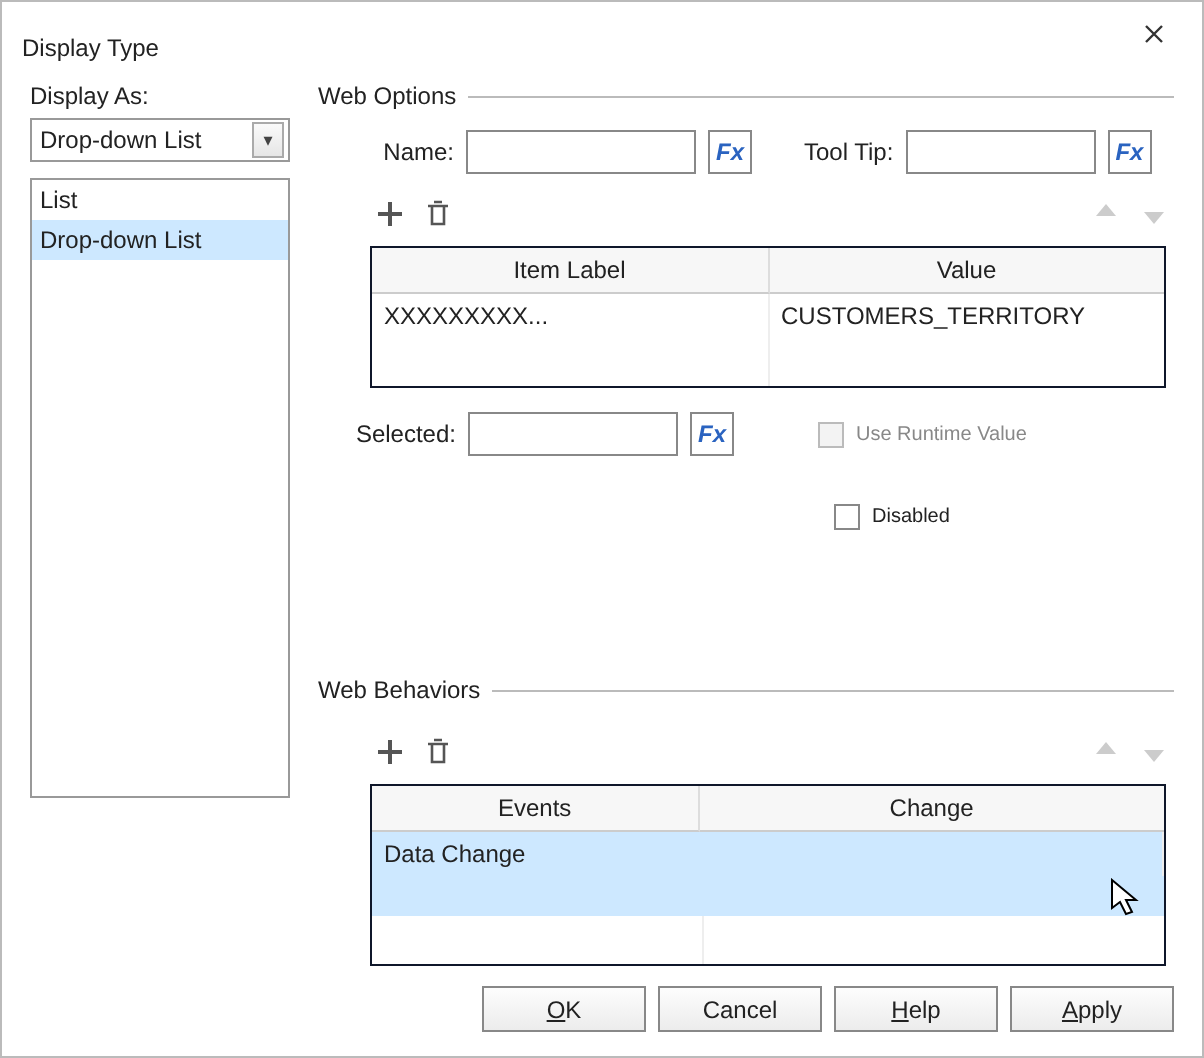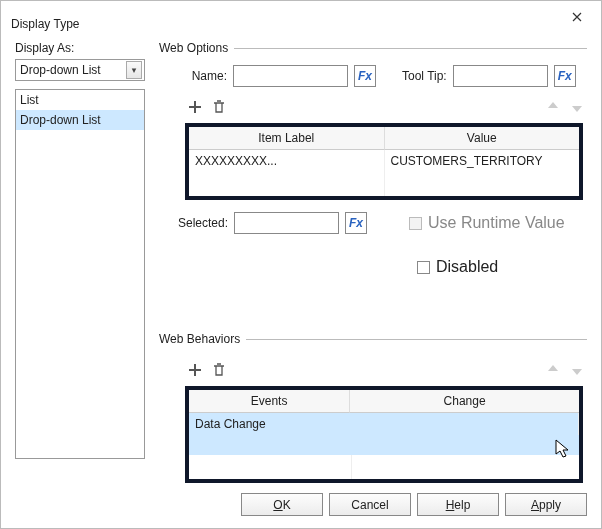--- a/index.html
+++ b/index.html
@@ -67,21 +67,21 @@
     border: 1px solid #aaa;
     background: linear-gradient(#fafafa,#e6e6e6);
     display: flex;
     align-items: center;
     justify-content: center;
     font-size: 9px;
     color: #444;
   }
   .listbox {
     margin-top: 8px;
-    height: 370px;
+    height: 310px;
     border: 1px solid #999;
     background: #fff;
   }
   .listbox .item {
     padding: 3px 4px;
     line-height: 14px;
   }
   .listbox .item.selected {
     background: #cde8ff;
   }
@@ -144,21 +144,21 @@
     height: 20px;
     display: flex;
     align-items: center;
     justify-content: center;
     color: #555;
   }
   .icon-btn svg { width: 16px; height: 16px; }
   .icon-btn.dim { color: #bbb; }
   .grid {
     margin: 6px 4px 0 26px;
-    border: 4px solid #0f172a;
+    border: 1px solid #0f172a;
     background: #fff;
   }
   .grid-head {
     display: flex;
     background: #f7f7f7;
   }
   .grid-head .cell {
     flex: 1;
     text-align: center;
     padding: 4px 0;
@@ -172,21 +172,21 @@
     padding: 4px 6px;
     border-right: 1px solid #eee;
     min-height: 20px;
   }
   .grid-row .cell:last-child { border-right: none; }
   .grid-row.empty .cell { min-height: 24px; }
   .checkbox-row {
     display: flex;
     align-items: center;
     gap: 6px;
-    font-size: 16px;
+    font-size: 10px;
   }
   .checkbox-box {
     width: 13px;
     height: 13px;
     border: 1px solid #888;
     background: #fff;
   }
   .checkbox-row.dim { color: #888; }
   .checkbox-row.dim .checkbox-box { border-color: #bbb; background:#f3f3f3; }
   .buttons-row {

